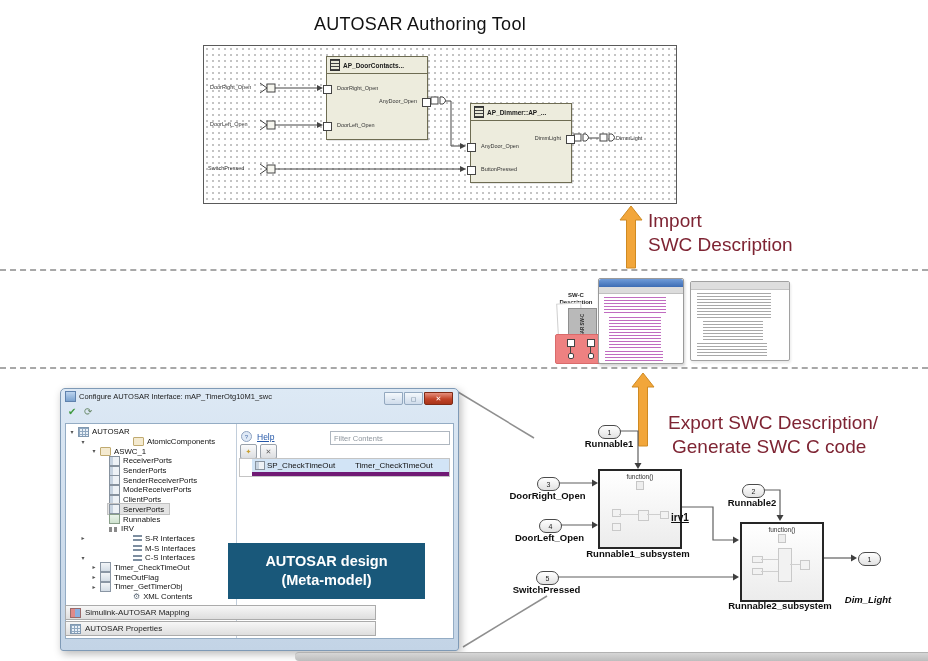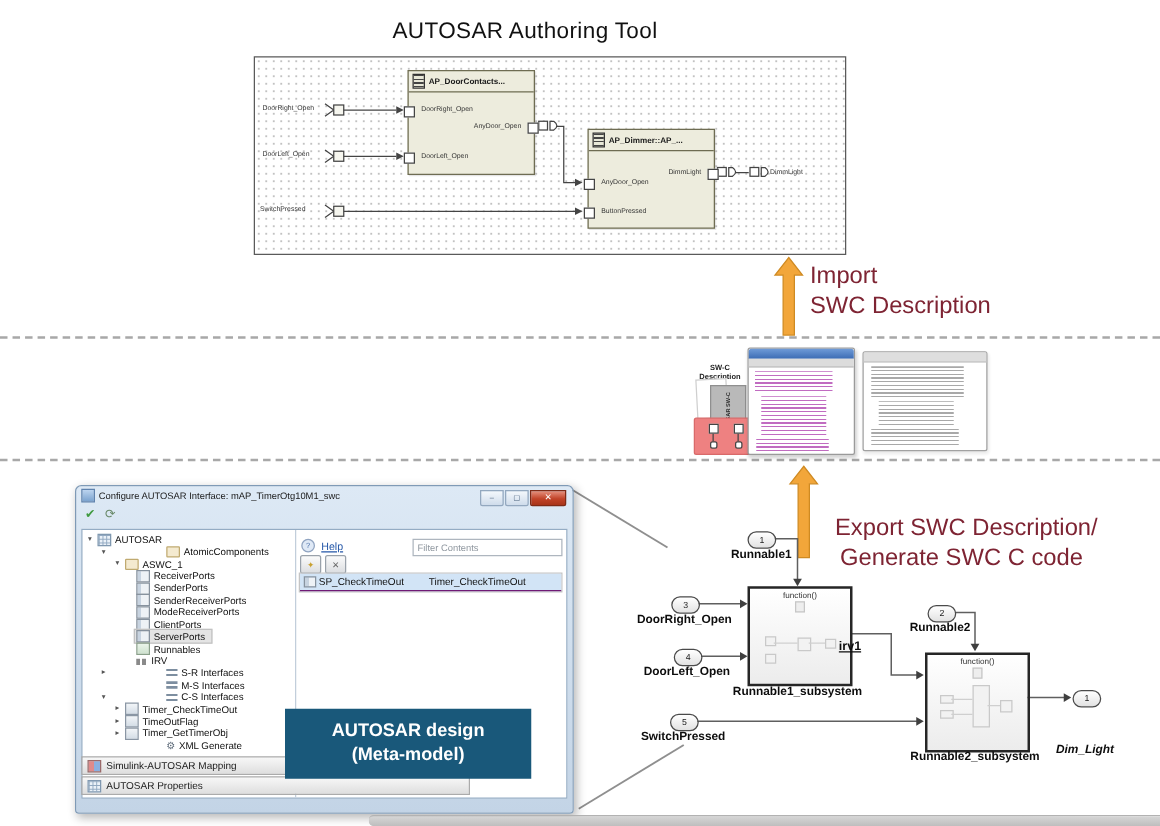--- a/index.html
+++ b/index.html
@@ -81,29 +81,29 @@
   .help-link{font-size:8.5px;color:#2457a8;text-decoration:underline;}
   .info-ico{width:9px;height:9px;border-radius:50%;border:1px solid #8fa3c0;background:#dfe9f6;
             font-size:6px;color:#4a6ea8;display:flex;align-items:center;justify-content:center;}
   .mini-btn{width:15px;height:13px;border:1px solid #9aa2ab;border-radius:2px;
             background:linear-gradient(#fbfbfb,#dcdee1);font-size:7px;display:flex;align-items:center;justify-content:center;}
   .tbl{left:2px;right:3px;top:34px;border:1px solid #c4c4c4;}
   .tbl-hrow{display:flex;height:13px;background:linear-gradient(#fdfdfd,#e2e2e2);
             border-bottom:1px solid #c4c4c4;font-size:8px;color:#222;align-items:center;}
   .tbl-hrow .c1{width:96px;border-right:1px solid #cfcfcf;padding-left:4px;}
   .tbl-hrow .c2{flex:1;padding-left:4px;}
-  .tbl-drow{display:flex;height:13px;background:#d2e4f6;border-bottom:1px solid #701a75;
-            font-size:8px;color:#111;align-items:center;}
+  .tbl-drow{display:flex;height:13px;background:#d2e4f6;border-bottom:4px solid #701a75;
+            font-size:8px;color:#111;align-items:center;margin-left:12px;}
   .tbl-drow .c1{width:96px;padding-left:3px;display:flex;align-items:center;gap:2px;}
   .tbl-drow .c2{flex:1;padding-left:4px;}
   .row-ico{width:8px;height:7px;border:1px solid #87929e;background:linear-gradient(90deg,#c7d3e0 0 3px,#eef2f6 3px);flex:none;}
 
   .blue-box{left:228px;top:543px;width:197px;height:56px;background:#19587a;color:#fff;
             display:flex;flex-direction:column;align-items:center;justify-content:center;
-            font-size:14.5px;font-weight:bold;line-height:19px;margin-top:24px;}
+            font-size:14.5px;font-weight:bold;line-height:19px;}
   .accordion{left:4px;width:311px;height:15px;background:linear-gradient(#f7f7f7,#dedede);
              border:1px solid #ababab;display:flex;align-items:center;gap:4px;
              font-size:8px;color:#222;padding-left:4px;box-sizing:border-box;}
 
   
   .ss{background:linear-gradient(#ffffff,#ececec);border:2px solid #262626;}
   .ss-h{font-size:6.5px;color:#333;text-align:center;margin-top:2px;}
   .ss-nub{width:6px;height:7px;background:#eee;border:1px solid #c6c6c6;margin:1px auto 0;}
   .oval{width:21px;height:12px;border:1px solid #4a4a4a;border-radius:7px;
         background:linear-gradient(#fff,#e2e2e2);font-size:7px;color:#222;
@@ -391,21 +391,21 @@
             <span class="tw">▸</span>
             <span class="hl">
               <span class="ico ico-timer"></span>
               <span>Timer_GetTimerObj</span>
             </span>
           </div>
         <div class="ti l1">
             <span class="tw"></span>
             <span class="hl">
               <span class="ico ico-gear">⚙</span>
-              <span>XML Generate</span>
+              <span>XML Contents</span>
             </span>
           </div>
       </div>
 
       <div class="rightcol">
         <input class="abs filter-input" style="right: 3px; top: -13px; margin-top: 20px;" placeholder="Filter Contents">
         <div class="abs" style="left:4px;top:7px;display:flex;align-items:center;gap:5px;">
           <span class="info-ico">?</span>
           <a class="help-link">Help</a>
         </div>

